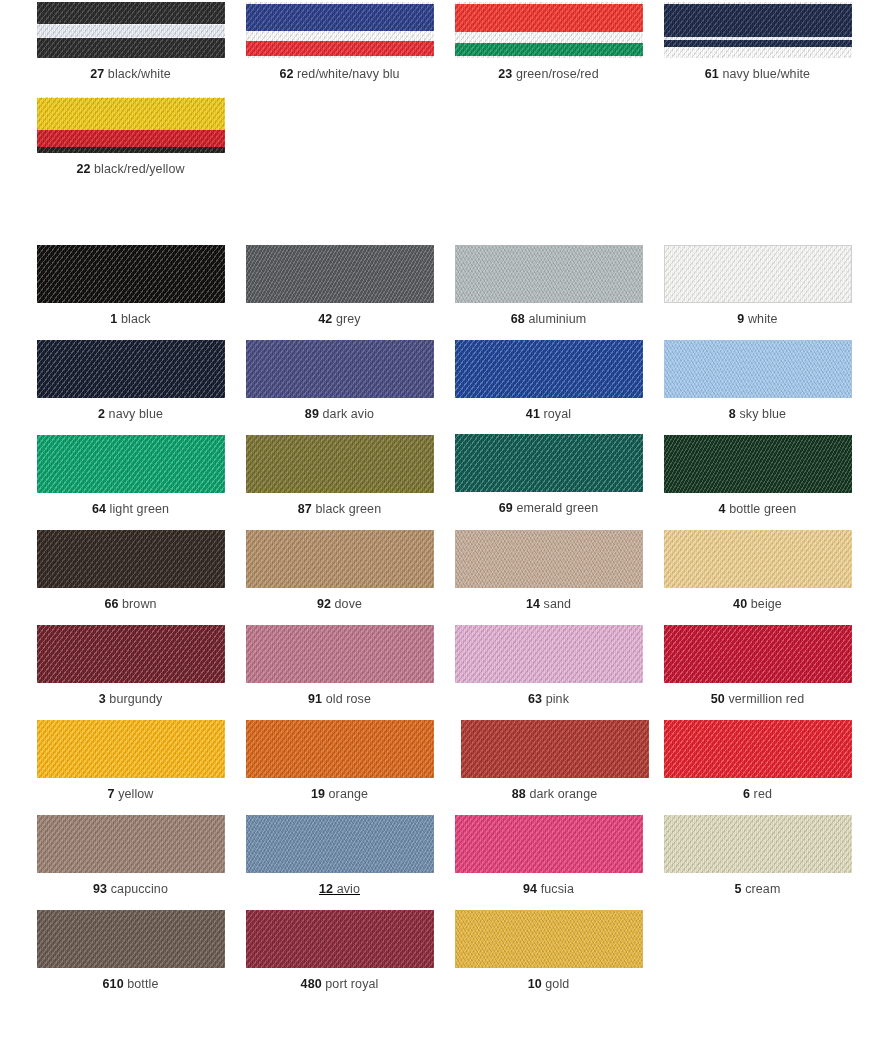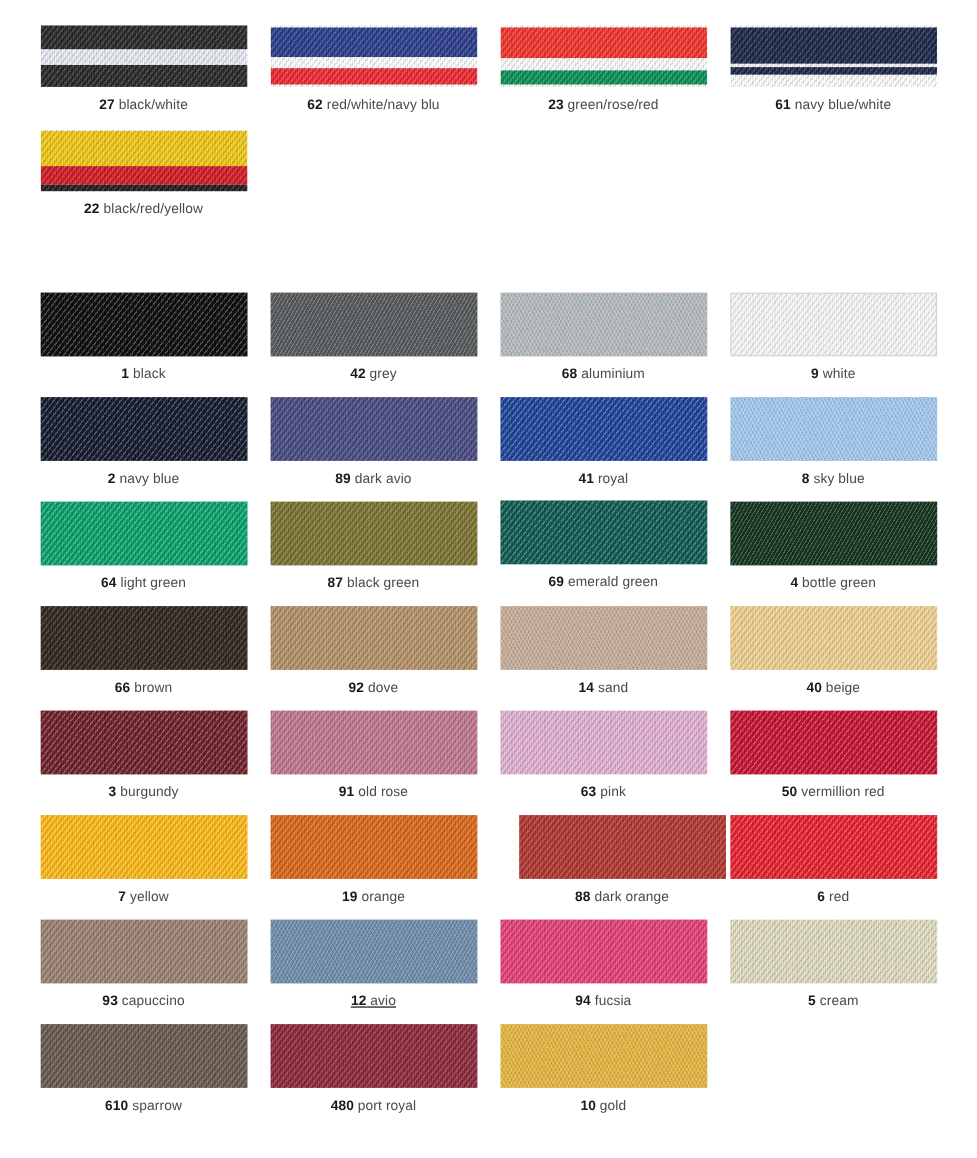--- a/index.html
+++ b/index.html
@@ -12,21 +12,20 @@
     height: 1053px;
     font-family: "Liberation Sans", sans-serif;
     overflow: hidden;
     position: relative;
   }
 
   .catalog {
     position: relative;
     width: 888px;
     height: 989px;
-    margin-top: 21px;
   }
 
   
   .section {
     position: absolute;
     left: 0;
     width: 888px;
   }
   #section-striped { top: 0; }
   #section-solid   { top: 245px; }
@@ -329,21 +328,21 @@
           <div class="weave soft"></div>
         </div>
         <div class="swatch-label"><span class="swatch-code">7</span><span class="swatch-name"> yellow</span></div>
       </div>
       <div class="swatch-cell" style="left: 242px; top: 475px;">
         <div class="swatch-chip tall" style="background: rgb(221, 106, 29);">
           <div class="weave"></div>
         </div>
         <div class="swatch-label"><span class="swatch-code">19</span><span class="swatch-name"> orange</span></div>
       </div>
-      <div class="swatch-cell" style="left: 468px; top: 475px;">
+      <div class="swatch-cell" style="left: 457px; top: 475px;">
         <div class="swatch-chip tall" style="background: rgb(178, 58, 51);">
           <div class="weave"></div>
         </div>
         <div class="swatch-label"><span class="swatch-code">88</span><span class="swatch-name"> dark orange</span></div>
       </div>
       <div class="swatch-cell" style="left: 660px; top: 475px;">
         <div class="swatch-chip tall" style="background: rgb(229, 32, 44);">
           <div class="weave soft"></div>
         </div>
         <div class="swatch-label"><span class="swatch-code">6</span><span class="swatch-name"> red</span></div>
@@ -369,21 +368,21 @@
       <div class="swatch-cell" style="left: 660px; top: 570px;">
         <div class="swatch-chip tall" style="background: rgb(226, 222, 193);">
           <div class="weave"></div>
         </div>
         <div class="swatch-label"><span class="swatch-code">5</span><span class="swatch-name"> cream</span></div>
       </div>
       <div class="swatch-cell" style="left: 33px; top: 665px;">
         <div class="swatch-chip tall" style="background: rgb(107, 92, 81);">
           <div class="weave"></div>
         </div>
-        <div class="swatch-label"><span class="swatch-code">610</span><span class="swatch-name"> sparrow</span></div>
+        <div class="swatch-label"><span class="swatch-code">610</span><span class="swatch-name"> bottle</span></div>
       </div>
       <div class="swatch-cell" style="left: 242px; top: 665px;">
         <div class="swatch-chip tall" style="background: rgb(142, 43, 60);">
           <div class="weave"></div>
         </div>
         <div class="swatch-label"><span class="swatch-code">480</span><span class="swatch-name"> port royal</span></div>
       </div>
       <div class="swatch-cell" style="left: 451px; top: 665px;">
         <div class="swatch-chip tall" style="background: rgb(226, 179, 63);">
           <div class="weave knit"></div>

